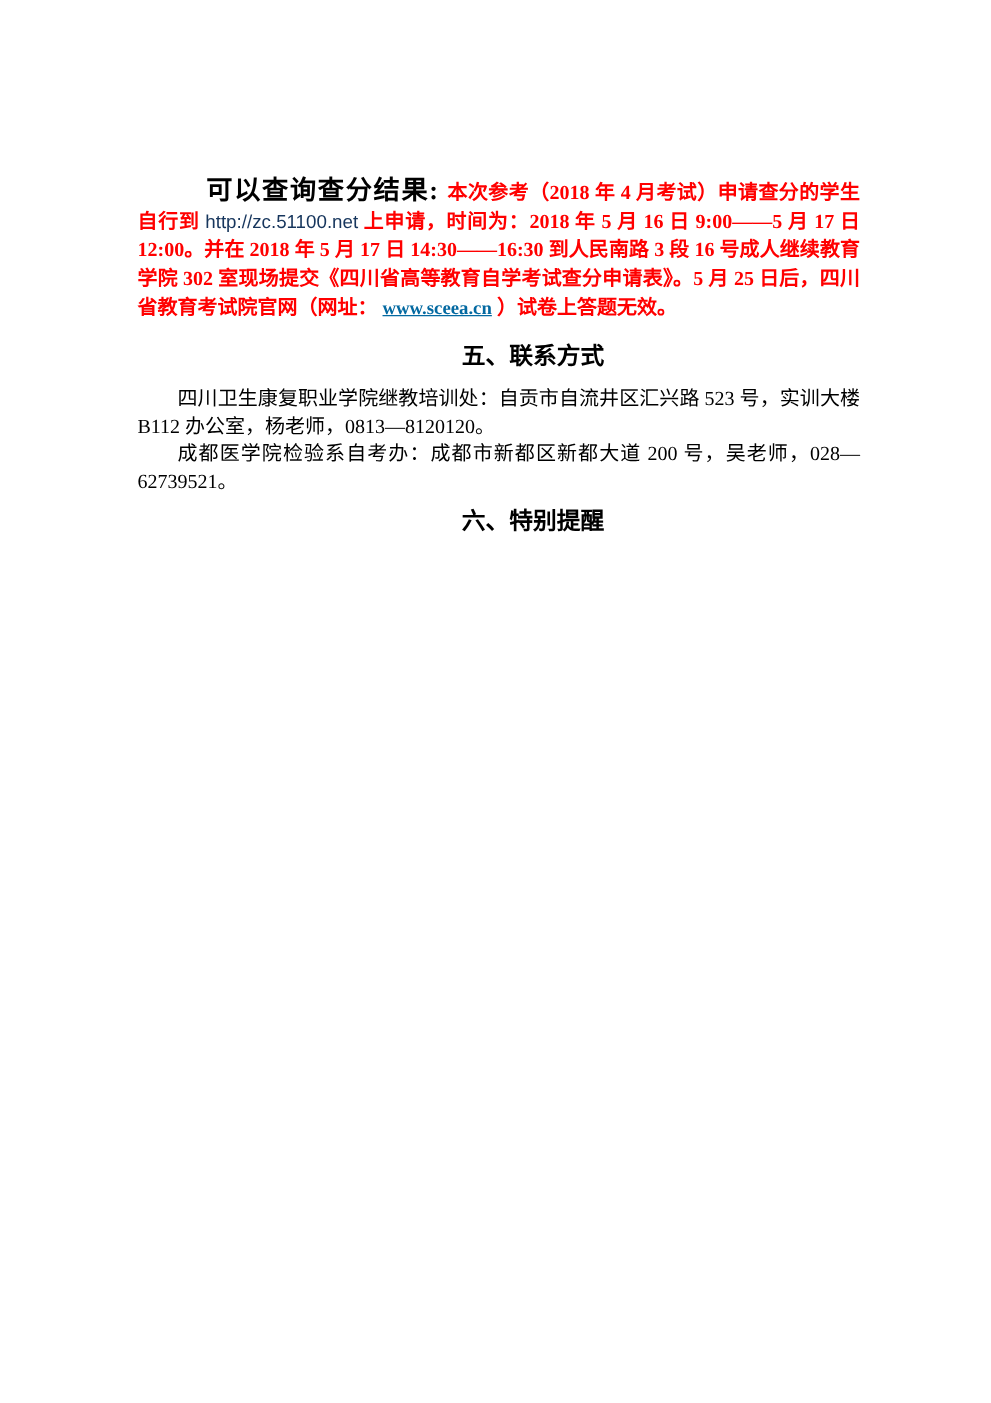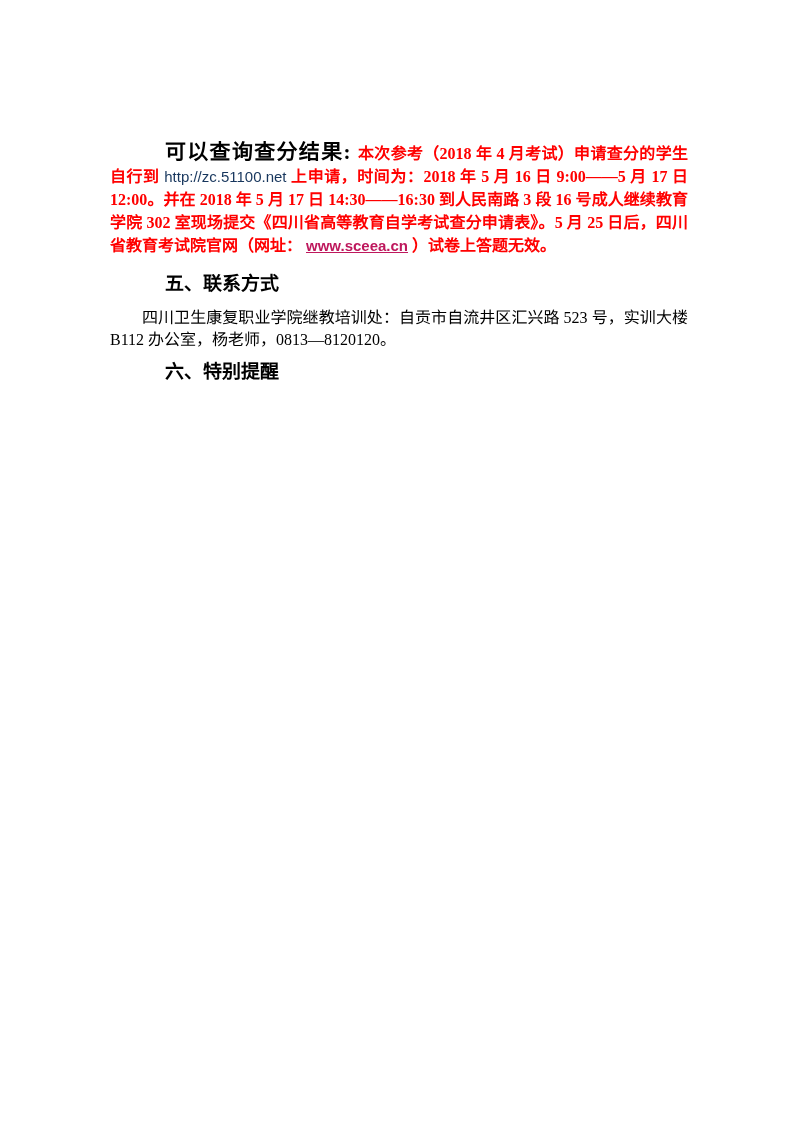--- a/index.html
+++ b/index.html
@@ -16,21 +16,21 @@
     font-family: "Liberation Serif", "DejaVu Serif", serif;
     color: #000000;
     box-sizing: border-box;
   }
   .content {
     position: absolute;
     left: 110px;
     top: 141px;
     width: 578px;
   }
-  p { margin: 0; }
+  p { margin: 0; text-align: center; }
 
   
   .intro {
     text-align: justify;
     line-height: 23px;
     font-size: 16px;
     text-indent: 55px;
   }
   .intro-title {
     font-size: 21px;
@@ -43,22 +43,22 @@
     font-weight: bold;
   }
   .url-navy {
     color: #17365d;
     font-family: Liberation Sans, sans-serif;
     font-size: 15px;
     font-weight: normal;
     text-decoration: none;
   }
   .url-red-underline {
-    color: #be185d;
-    font-family: Liberation Sans, sans-serif;
+    color: #0369a1;
+    font-family: Liberation Serif, serif;
     font-size: 15px;
     font-weight: bold;
     text-decoration: underline;
   }
 
   
   .section-heading {
     font-family: "Liberation Sans", "DejaVu Sans", sans-serif;
     font-weight: bold;
     font-size: 19px;
@@ -96,18 +96,19 @@
       <span class="url-navy">http://zc.51100.net</span>
       <span class="red-text"> 上申请，时间为：2018 年 5 月 16 日 9:00——5 月 17 日 12:00。并在 2018 年 5 月 17 日 14:30——16:30 到人民南路 3 段 16 号成人继续教育学院 302 室现场提交《四川省高等教育自学考试查分申请表》。5 月 25 日后，四川省教育考试院官网（网址：</span>
       <span class="url-red-underline">www.sceea.cn</span>
       <span class="red-text">）试卷上答题无效。</span>
     </p>
 
     <p class="section-heading">五、联系方式</p>
 
     <p class="body-para">四川卫生康复职业学院继教培训处：自贡市自流井区汇兴路 523 号，实训大楼 B112 办公室，杨老师，0813—8120120。</p>
 
+    <p class="body-para">成都医学院检验系自考办：成都市新都区新都大道 200 号，吴老师，028—62739521。</p>
 
     <p class="section-heading six">六、特别提醒</p>
 
 
   </div>
 </div>
 
 </body></html>

